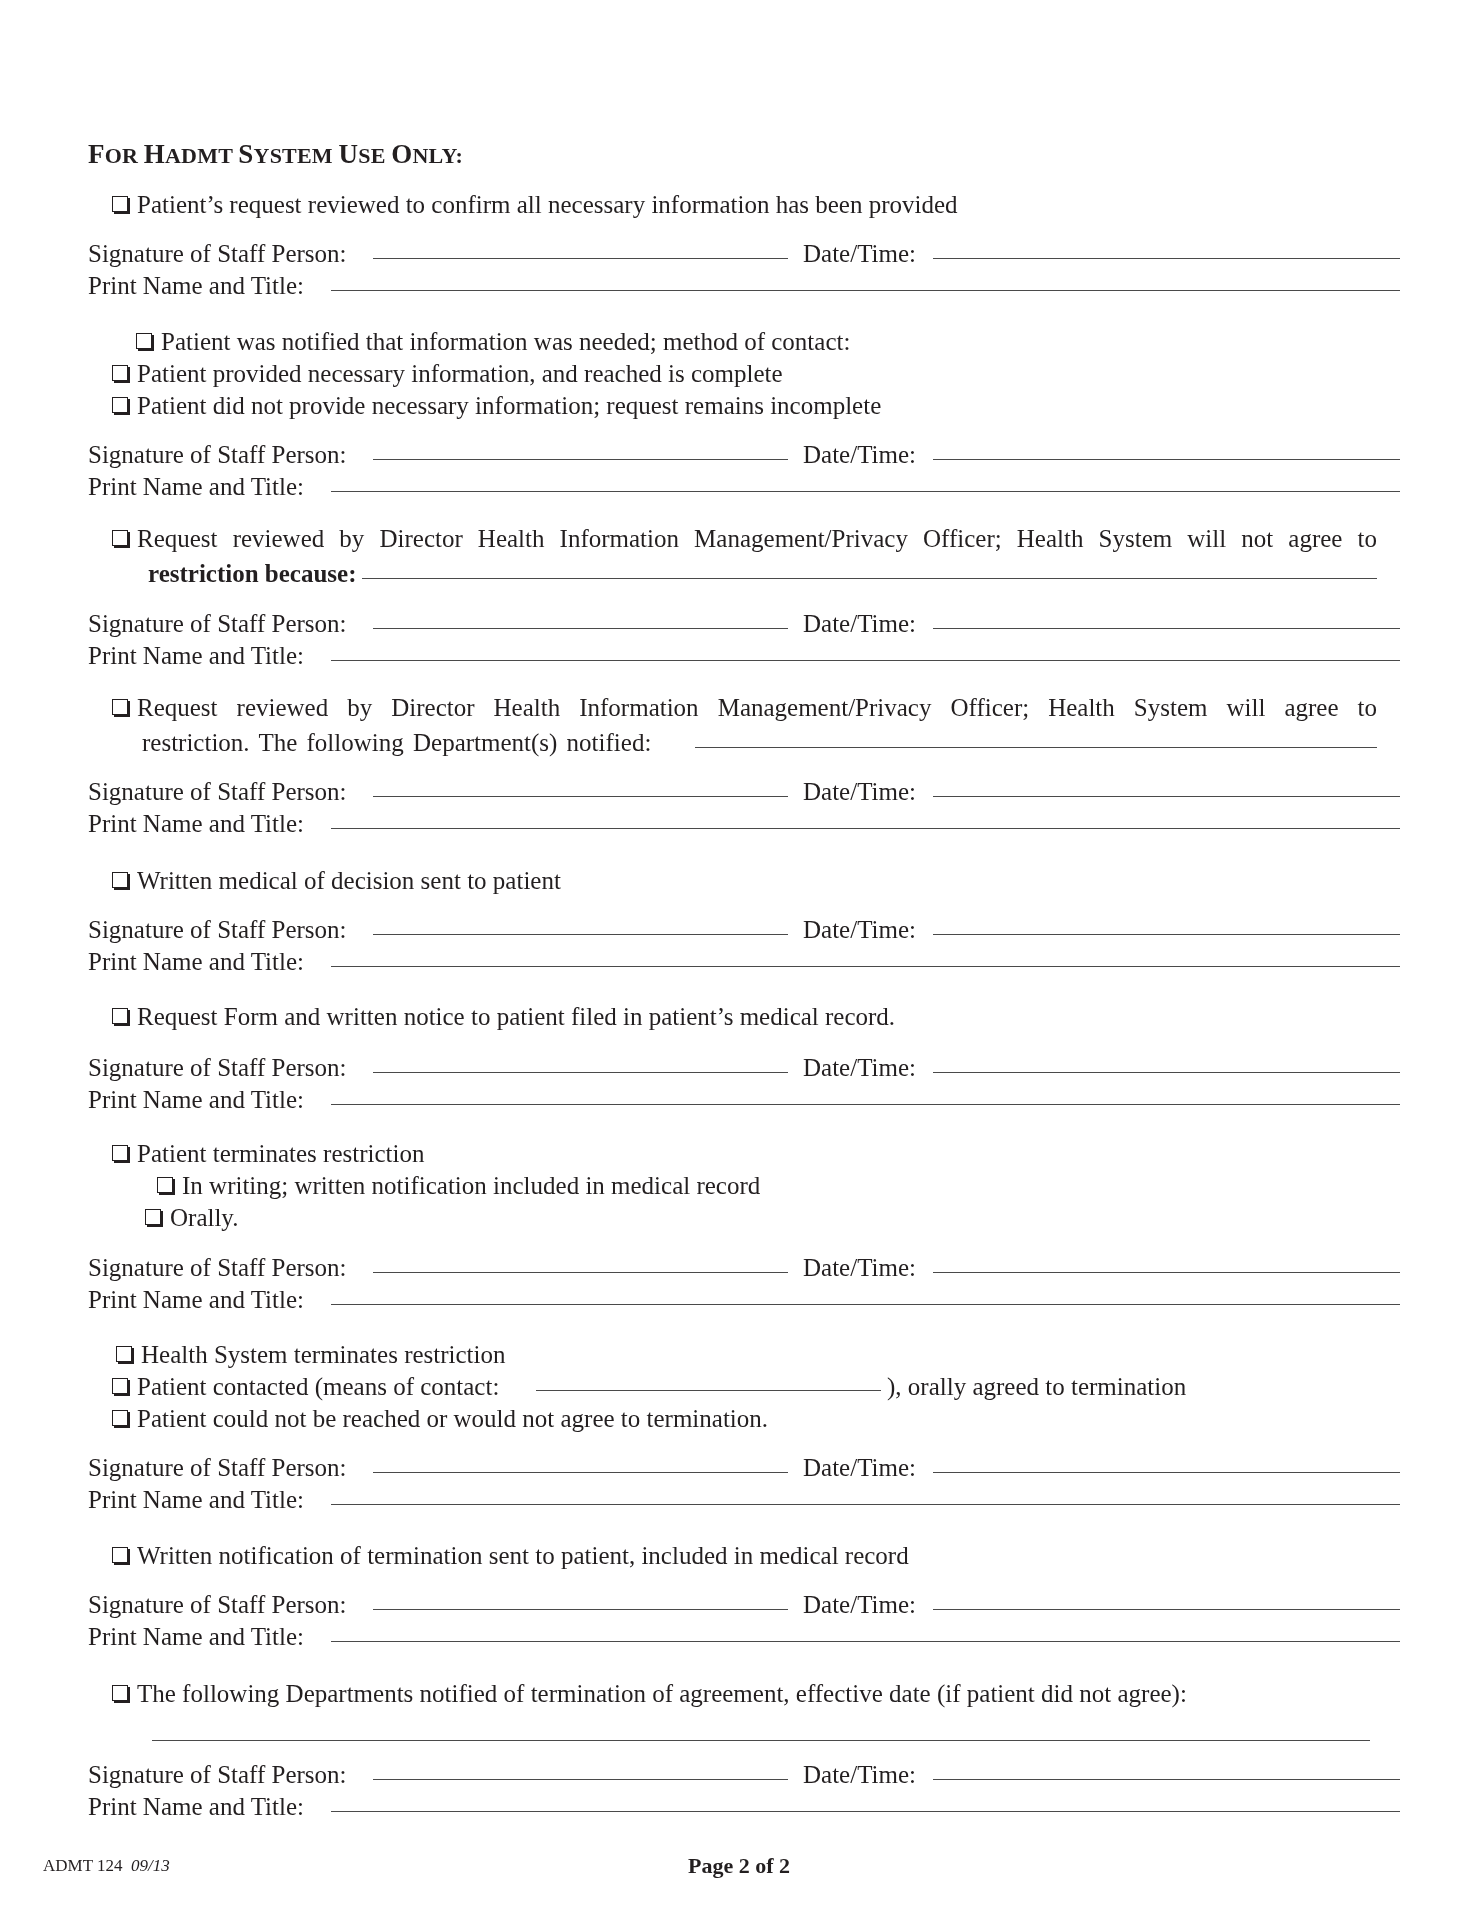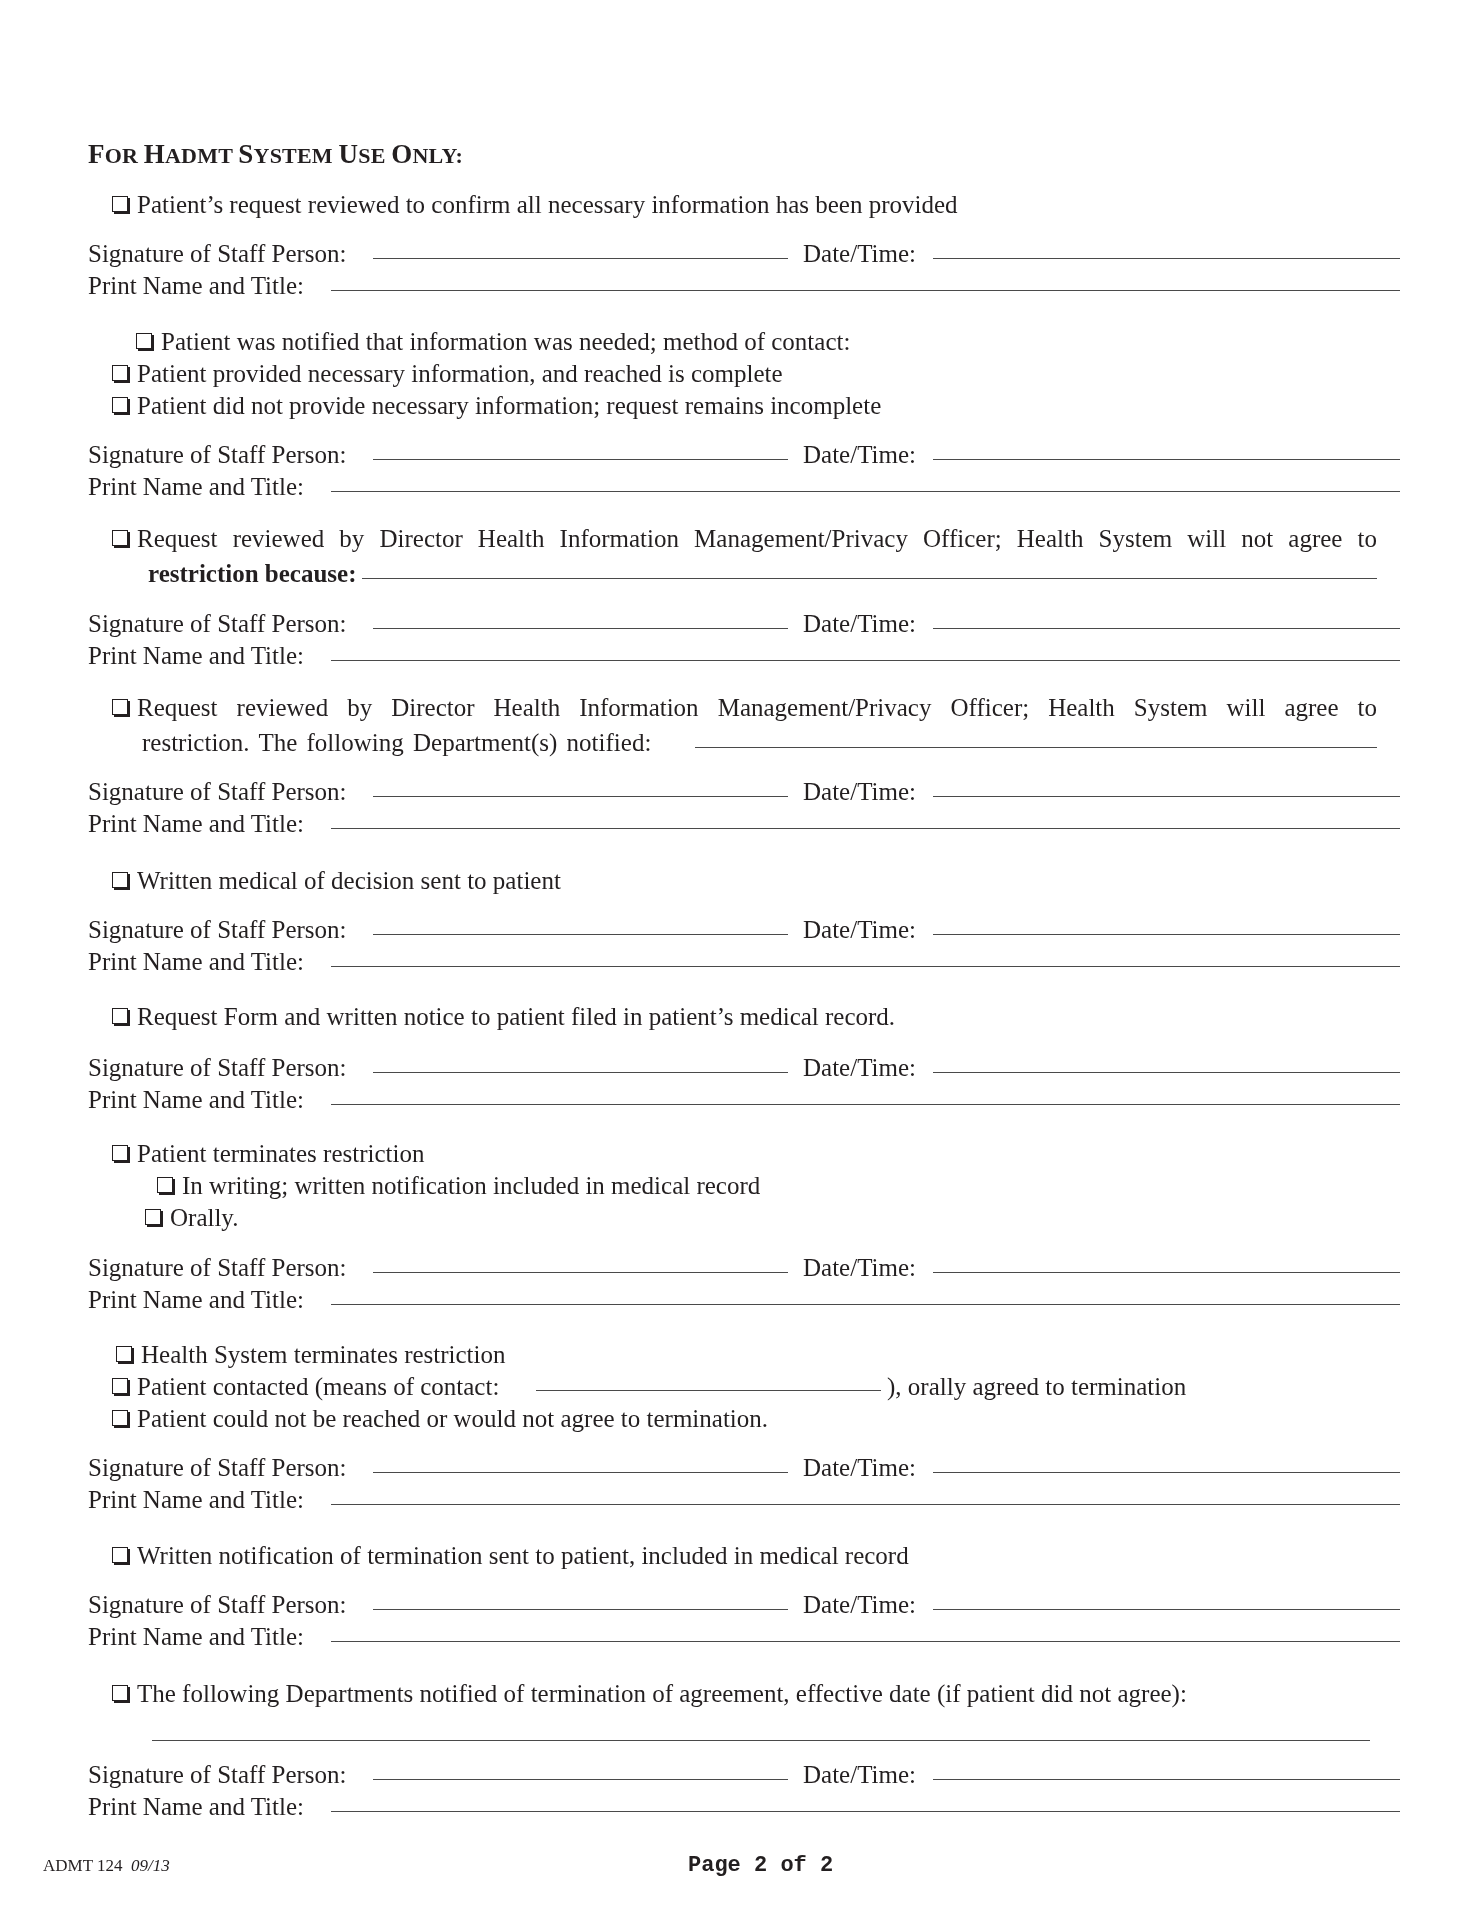--- a/index.html
+++ b/index.html
@@ -173,13 +173,13 @@
 </div>
 
 <div class="abs txt" style="left:112px; top:1681px;">
   <span class="cb"></span><span>The following Departments notified of termination of agreement, effective date (if patient did not agree):</span>
 </div>
 <div class="line" style="left:152px; width:1218px; top:1740px;"></div>
 
 <div class="abs footer-left" style="left:43px; top:1856px;">
   <span>ADMT 124</span>&nbsp; <i>09/13</i>
 </div>
-<div class="abs footer-center" style="left:688px; top:1853px;font-family:Liberation Mono, monospace;">Page 2 of 2</div>
+<div class="abs footer-center" style="left:688px; top:1853px;">Page 2 of 2</div>
 
 </body></html>

